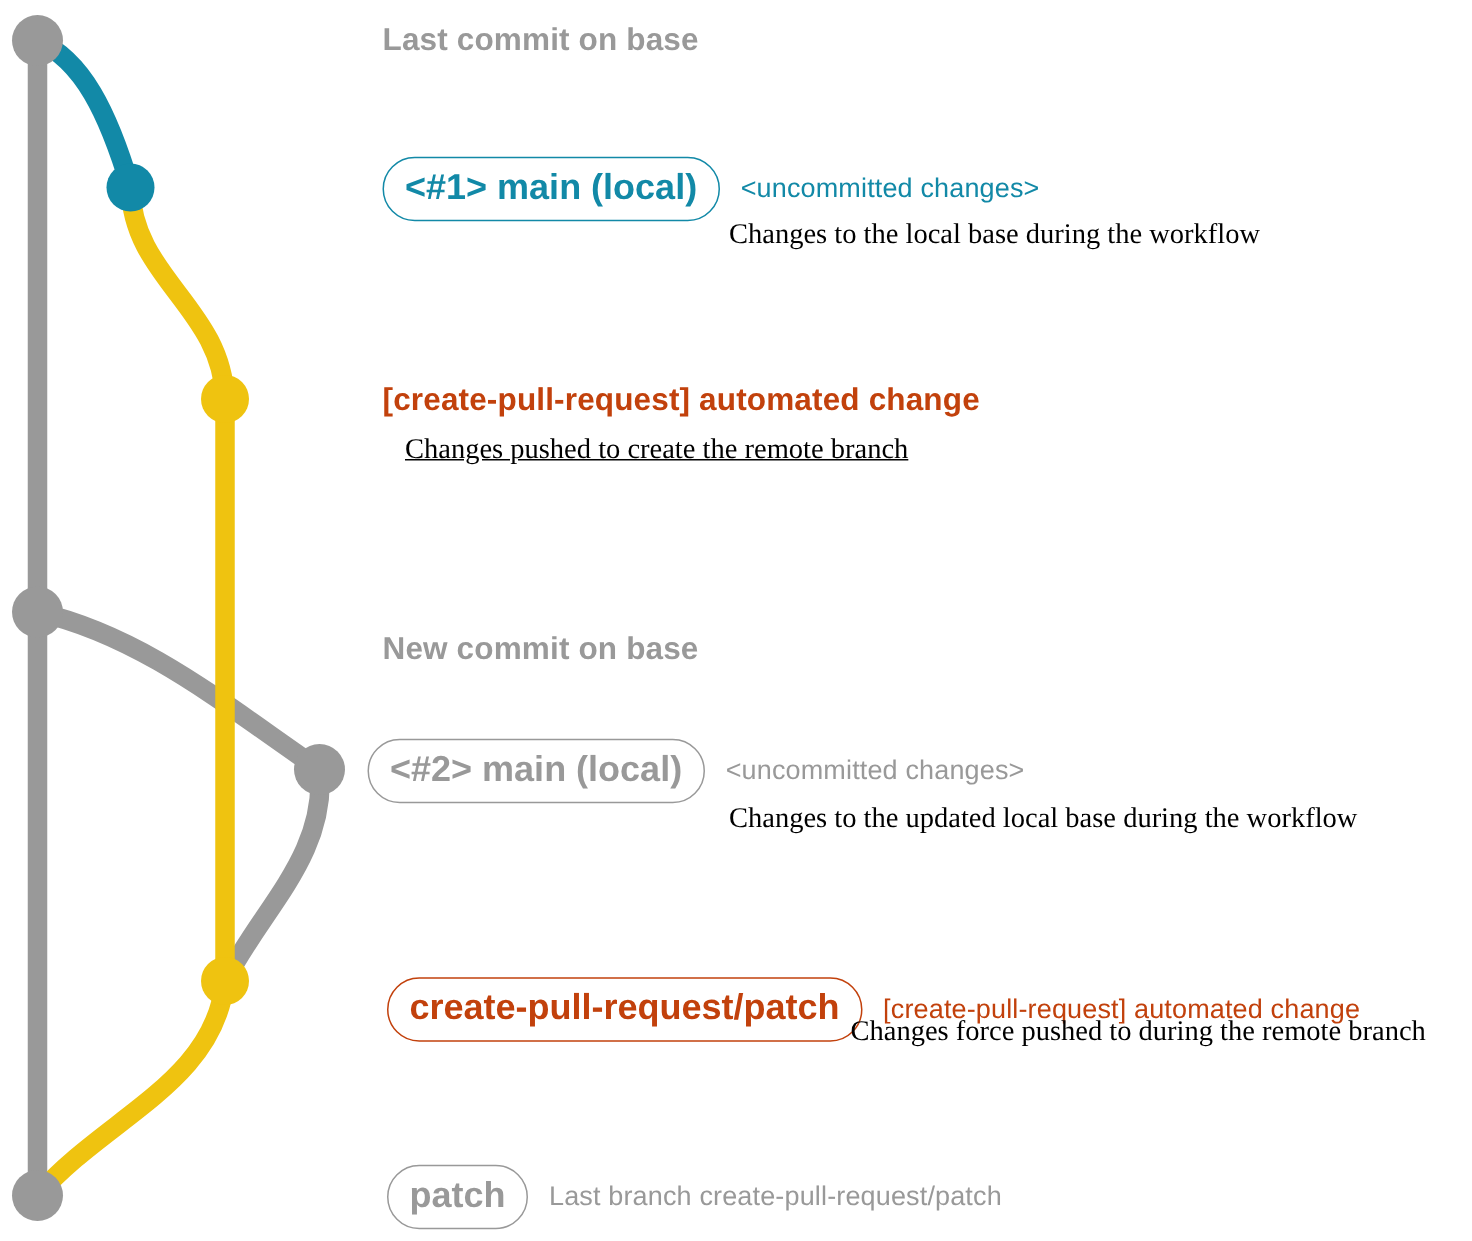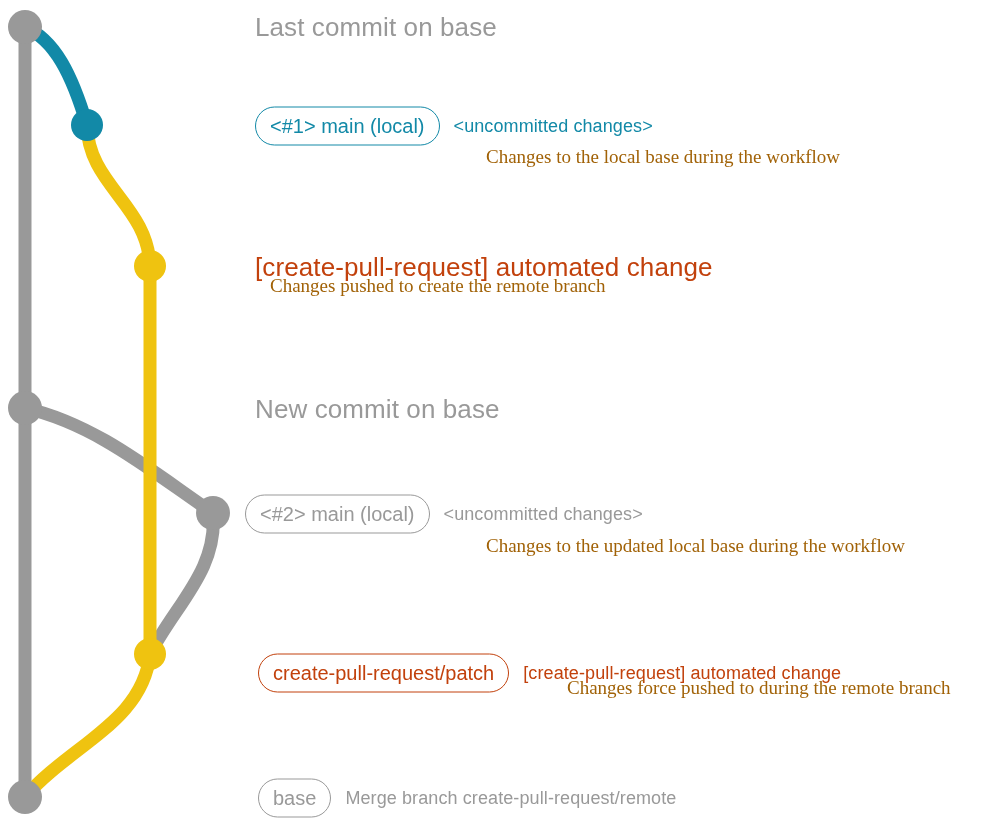--- a/index.html
+++ b/index.html
@@ -23,47 +23,49 @@
     height: 827px;
   }
   .row {
     position: absolute;
     display: flex;
     align-items: center;
     white-space: nowrap;
   }
   .title {
     font-family: "Liberation Sans", sans-serif;
-    font-size: 26px;
+    font-size: 21px;
     letter-spacing: 0.1px;
+    font-weight: bold;
   }
   .pill {
     display: inline-flex;
     align-items: center;
     justify-content: center;
     border-radius: 999px;
     border: 1.6px solid currentColor;
     font-family: "Liberation Sans", sans-serif;
-    font-size: 20px;
+    font-size: 24px;
     line-height: 1;
     padding: 8px 14px 9px 14px;
     box-sizing: border-box;
     background: transparent;
+    font-weight: bold;
   }
   .msg {
     font-family: "Liberation Sans", sans-serif;
     font-size: 18px;
     margin-left: 14px;
     letter-spacing: 0.1px;
   }
   .desc {
     position: absolute;
     font-family: "Liberation Serif", serif;
     font-size: 19px;
-    color: #a16207;
+    color: #000000;
     white-space: nowrap;
   }
   .c-gray   { color: #999999; }
   .c-blue   { color: #1289A7; }
   .c-yellow { color: #c2410c; }
 </style>
 </head>
 <body>
 
 <div id="page">
@@ -99,36 +101,36 @@
 
   <div class="row" style="left:255px; top:126px; transform:translateY(-50%);">
     <span class="pill c-blue">&lt;#1&gt; main (local)</span>
     <span class="msg c-blue">&lt;uncommitted changes&gt;</span>
   </div>
   <div class="desc" style="left:486px; top:146px;">Changes to the local base during the workflow</div>
 
   <div class="row" style="left:255px; top:267px; transform:translateY(-50%);">
     <span class="title c-yellow">[create-pull-request] automated change</span>
   </div>
-  <div class="desc" style="left:270px; top:275px;">Changes pushed to create the remote branch</div>
+  <div class="desc" style="left:270px; top:289px;text-decoration:underline;">Changes pushed to create the remote branch</div>
 
-  <div class="row" style="left:255px; top:409px; transform:translateY(-50%);align-items:flex-end;">
+  <div class="row" style="left:255px; top:433px; transform:translateY(-50%);align-items:flex-end;">
     <span class="title c-gray">New commit on base</span>
   </div>
 
   <div class="row" style="left:245px; top:514px; transform:translateY(-50%);">
     <span class="pill c-gray">&lt;#2&gt; main (local)</span>
     <span class="msg c-gray">&lt;uncommitted changes&gt;</span>
   </div>
   <div class="desc" style="left:486px; top:535px;text-align:center;">Changes to the updated local base during the workflow</div>
 
   <div class="row" style="left:258px; top:655px; transform:translateY(-50%);margin-top:18px;">
     <span class="pill c-yellow">create-pull-request/patch</span>
     <span class="msg c-yellow">[create-pull-request] automated change</span>
   </div>
   <div class="desc" style="left:567px; top:677px;">Changes force pushed to during the remote branch</div>
 
   <div class="row" style="left:258px; top:798px; transform:translateY(-50%);">
-    <span class="pill c-gray">base</span>
-    <span class="msg c-gray">Merge branch create-pull-request/remote</span>
+    <span class="pill c-gray">patch</span>
+    <span class="msg c-gray">Last branch create-pull-request/patch</span>
   </div>
 
 </div>
 
 </body></html>

